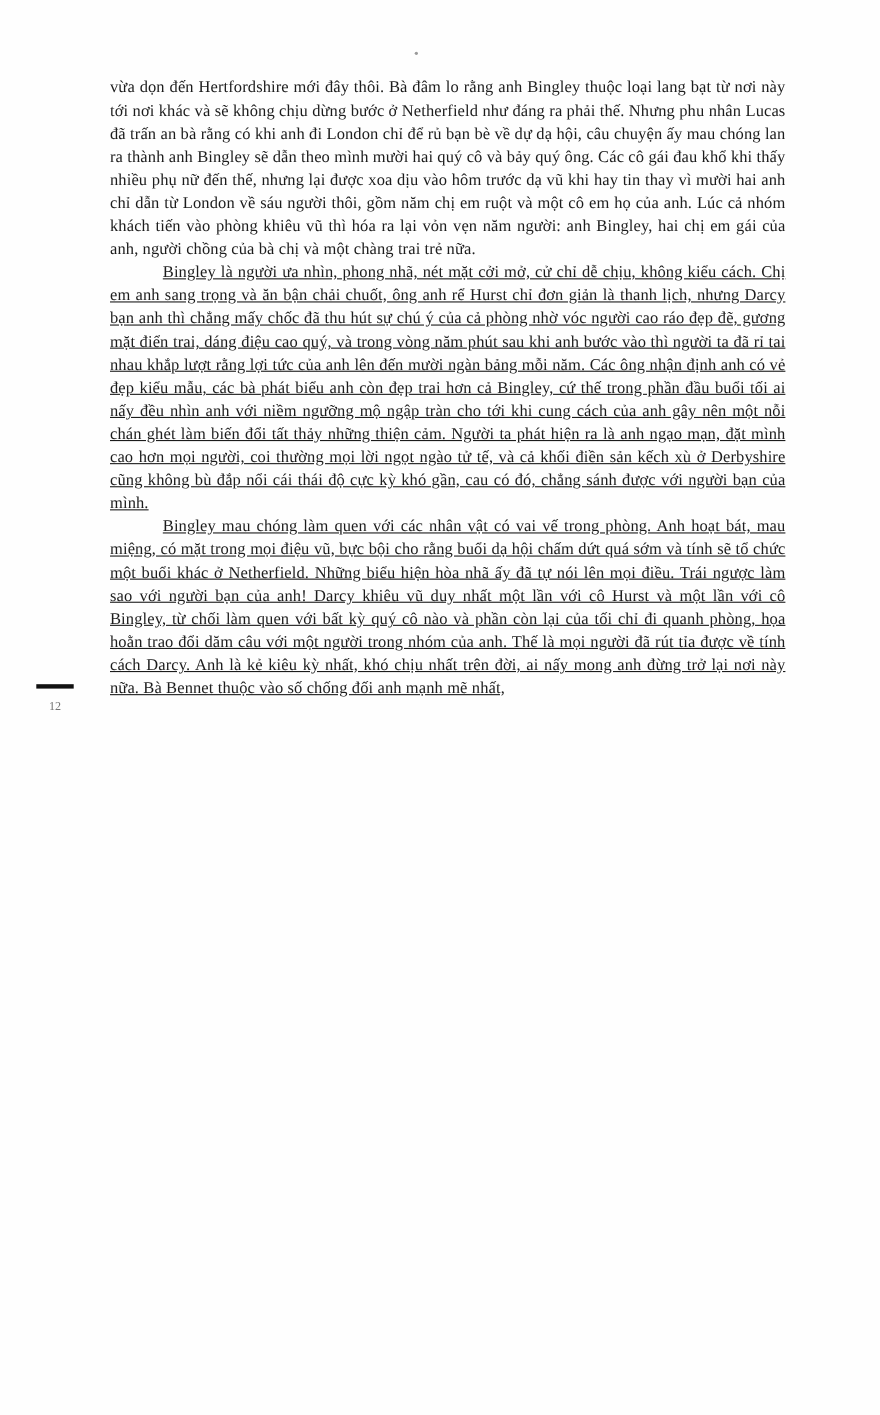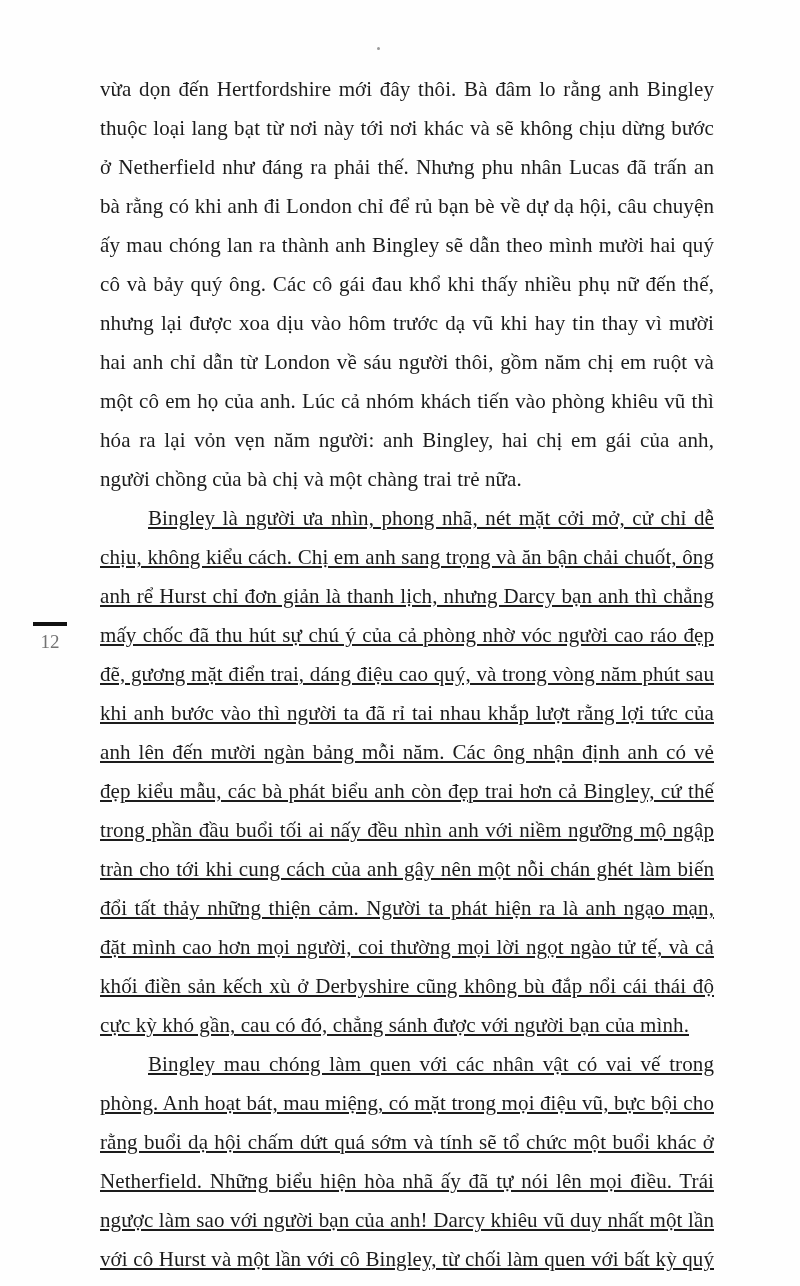--- a/index.html
+++ b/index.html
@@ -17,22 +17,22 @@
     color: #1c1c1c;
   }
   .text-block {
     position: absolute;
     left: 100px;
     top: 70px;
     width: 614px;
   }
   .para {
     margin: 0;
-    font-size: 21px;
-    line-height: 39px;
+    font-size: 15px;
+    line-height: 21px;
     text-align: justify;
     text-justify: inter-word;
     letter-spacing: 0.1px;
   }
   .para.indent {
     text-indent: 48px;
     text-decoration: underline;
   }
   .margin-marker {
     position: absolute;
@@ -41,21 +41,21 @@
     width: 40px;
     text-align: center;
   }
   .pagenum-rule {
     width: 34px;
     height: 4px;
     background: #111111;
     margin: 0 auto 6px auto;
   }
   .pagenum {
-    font-size: 19px;
+    font-size: 11px;
     line-height: 20px;
     color: #737373;
   }
   .print-dot {
     position: absolute;
     left: 377px;
     top: 47px;
     width: 3px;
     height: 3px;
     border-radius: 50%;

